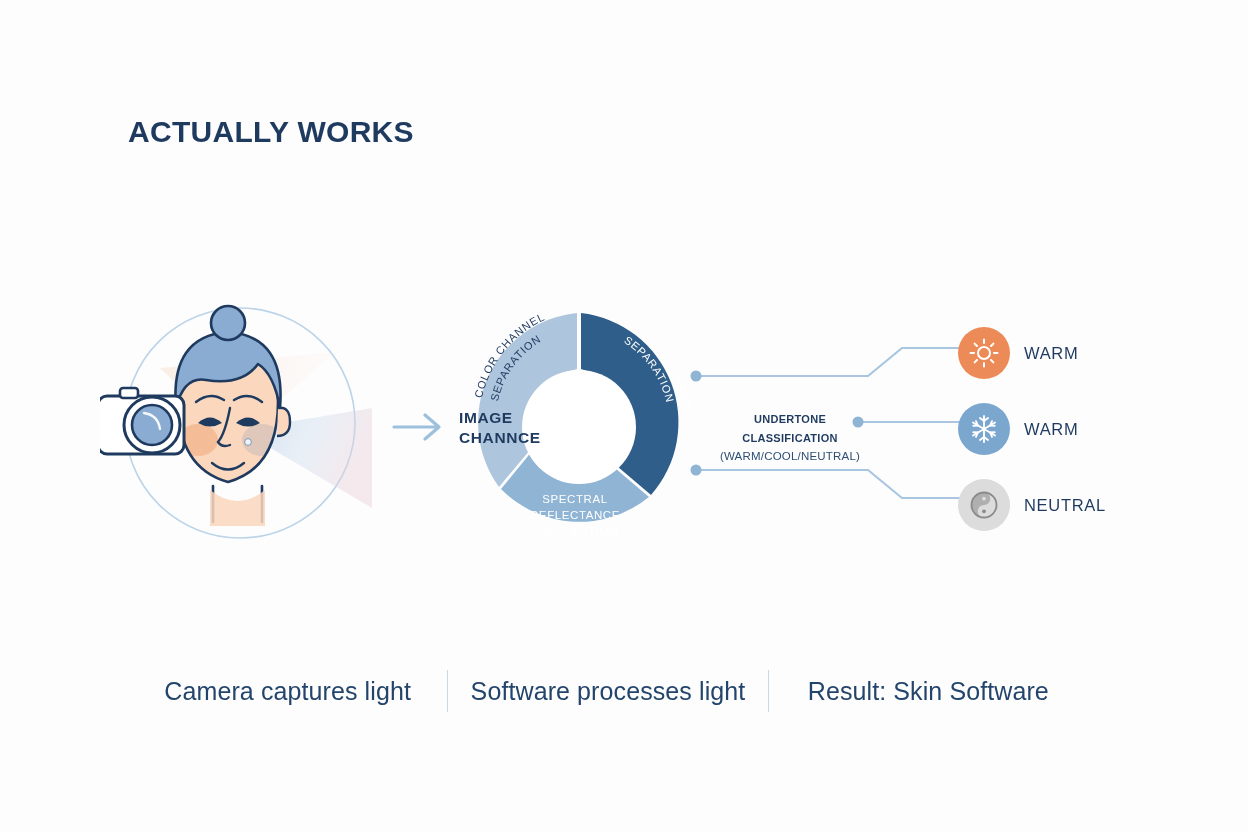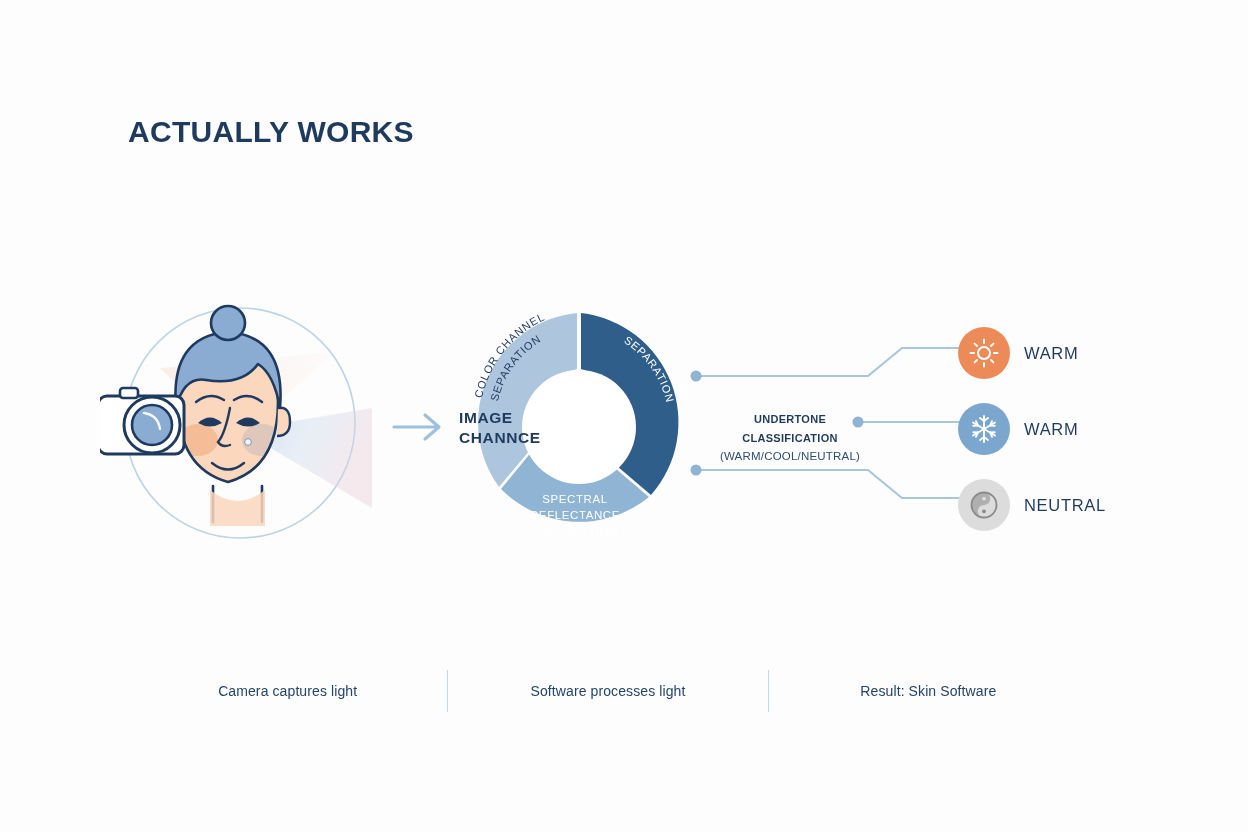--- a/index.html
+++ b/index.html
@@ -159,21 +159,21 @@
     left: 128px;
     top: 660px;
     width: 960px;
     height: 62px;
     display: flex;
     align-items: center;
   }
   .caption-cell {
     flex: 1 1 0;
     text-align: center;
-    font-size: 14px;
+    font-size: 25px;
     color: #24456b;
     letter-spacing: 0.1px;
     white-space: nowrap;
   }
   .caption-div {
     width: 1px;
     height: 42px;
     background: #c6d9ea;
     flex: 0 0 auto;
   }

